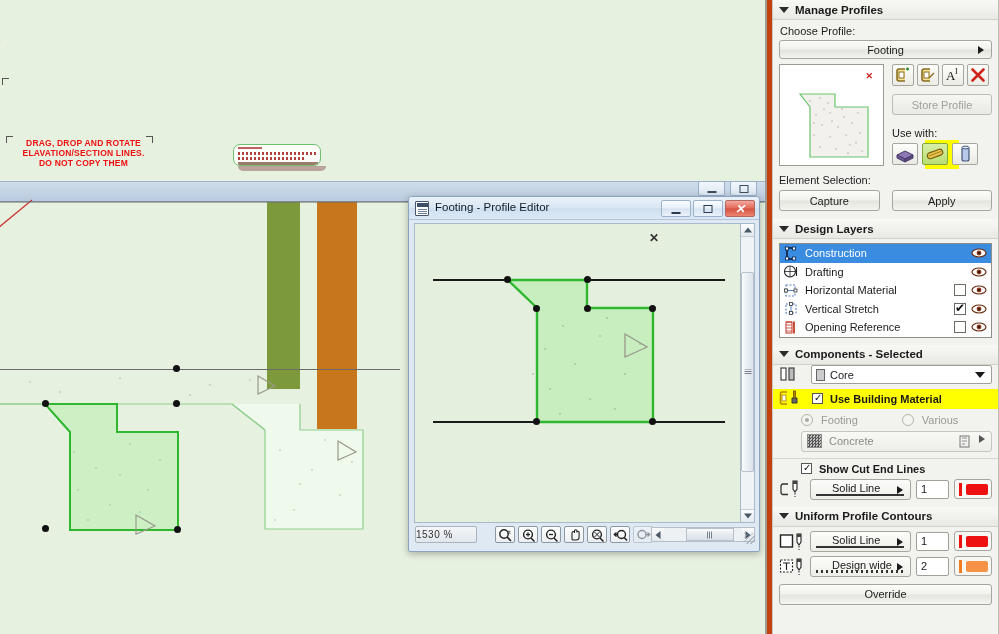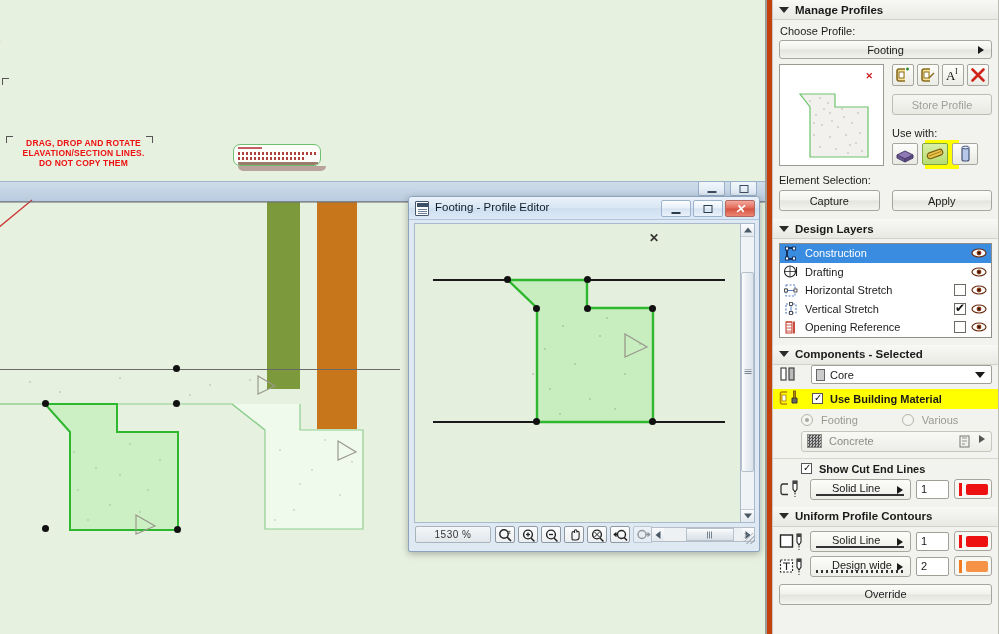--- a/index.html
+++ b/index.html
@@ -182,24 +182,24 @@
   #sb-thumb::after {
     content:''; position:absolute; left:50%; top:50%; transform:translate(-50%,-50%);
     width:7px; height:5px;
     background: repeating-linear-gradient(to bottom,#77838f 0 1px,transparent 1px 2px);
   }
 
   #pe-toolbar {
     position: absolute; left: 4px; bottom: 5px; width: 344px; height: 21px;
   }
   #zoom-field {
-    position: absolute; left: 2px; top: 1px; width: 76px; height: 17px;
+    position: absolute; left: 2px; top: 1px; width: 62px; height: 17px;
     background: linear-gradient(to bottom,#f4f6f8,#e2e7ec);
     border: 1px solid #a9b3bd; border-radius: 2px;
-    font-size: 10px; color: #333; text-align: center; line-height: 15px;
+    font-size: 10px; color: #333; line-height: 15px;
     letter-spacing: 0.5px;
   }
   .tb-btn {
     position: absolute; top: 1px; width: 20px; height: 17px;
     border: 1px solid #8e99a4; border-radius: 2px;
     background: linear-gradient(to bottom,#fdfdfd,#eceff2);
   }
   .tb-btn svg { position:absolute; left:2px; top:1px; }
   .tb-btn.dim { opacity: 0.42; }
   #hscroll {
@@ -821,21 +821,21 @@
 
         <div class="layer-row">
           <span class="layer-icon">
             <svg width="17" height="15" viewBox="0 0 17 15">
               <rect x="3" y="2" width="9" height="11" fill="none" stroke="#5a7fc4" stroke-width="1.1" stroke-dasharray="2 1.5"></rect>
               <line x1="3" y1="7.5" x2="12" y2="7.5" stroke="#5a7fc4" stroke-width="1"></line>
               <rect x="1.5" y="6" width="3" height="3" fill="#fff" stroke="#333" stroke-width="0.8"></rect>
               <rect x="11" y="6" width="3" height="3" fill="#fff" stroke="#333" stroke-width="0.8"></rect>
             </svg>
           </span>
-          <span class="layer-name">Horizontal Stretch</span>
+          <span class="layer-name">Horizontal Material</span>
           <span class="chk"></span>
           <span class="eye">
             <svg width="16" height="12" viewBox="0 0 16 12">
               <ellipse cx="8" cy="6" rx="7" ry="4" fill="#fff" stroke="#6b2b10" stroke-width="1.2"></ellipse>
               <circle cx="8" cy="6" r="2.4" fill="#8a3a12"></circle>
               <circle cx="8" cy="6" r="1.1" fill="#2a1005"></circle>
             </svg>
           </span>
         </div>
 

